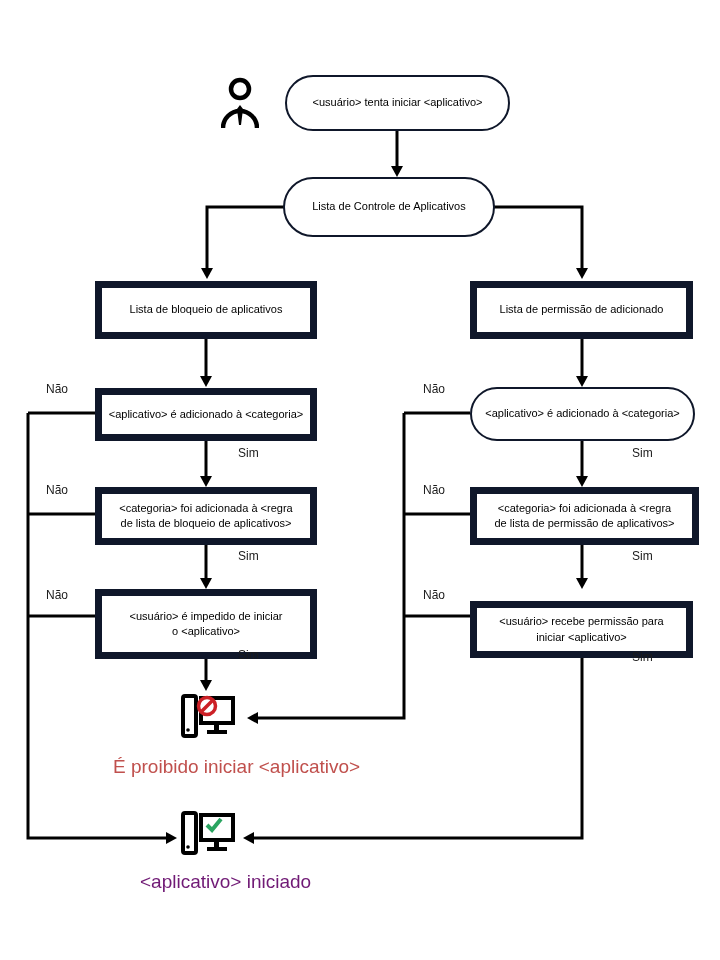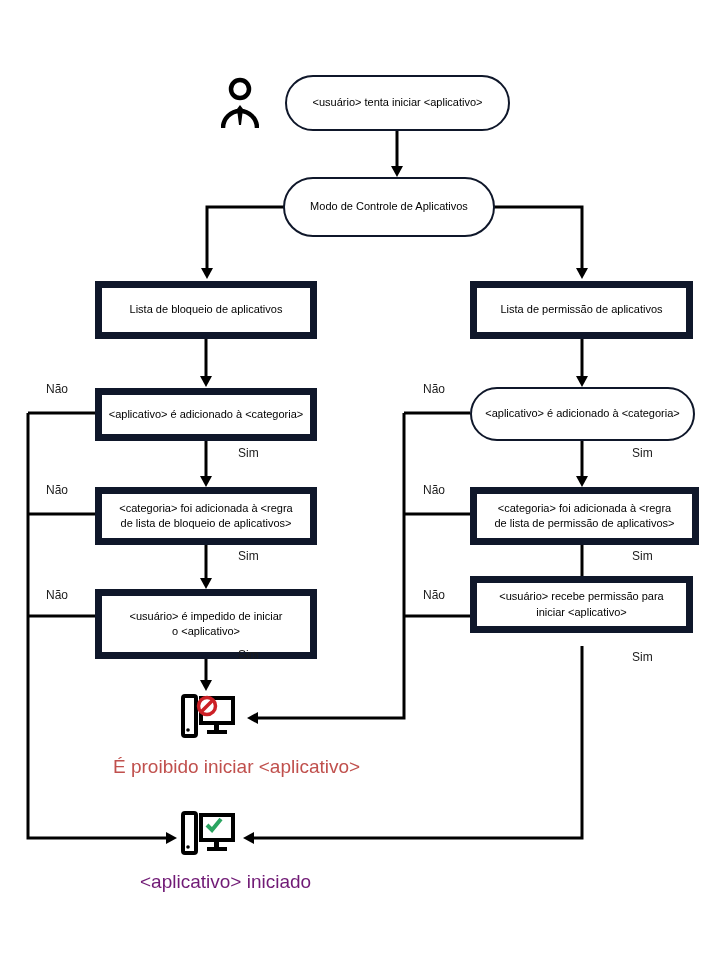--- a/index.html
+++ b/index.html
@@ -71,29 +71,29 @@
       <path d="M2 52 a17 17 0 0 1 34 0" fill="none" stroke="#000" stroke-width="4.5"></path>
       <polygon points="19,29 22,33 20,49 18,49 16,33" fill="#000"></polygon>
     </svg>
   </div>
 
   <div class="node stadium" style="left:285px;top:75px;width:225px;height:56px;">
     <span>&lt;usuário&gt; tenta iniciar &lt;aplicativo&gt;</span>
   </div>
 
   <div class="node stadium" style="left:283px;top:177px;width:212px;height:60px;">
-    <span>Modo de Controle de Aplicativos</span>
+    <span>Lista de Controle de Aplicativos</span>
   </div>
 
   <div class="node" style="left:95px;top:281px;width:222px;height:58px;">
     <span>Lista de bloqueio de aplicativos</span>
   </div>
 
   <div class="node" style="left:470px;top:281px;width:223px;height:58px;">
-    <span>Lista de permissão de aplicativos</span>
+    <span>Lista de permissão de adicionado</span>
   </div>
 
   <div class="node" style="left:95px;top:388px;width:222px;height:53px;">
     <span>&lt;aplicativo&gt; é adicionado à &lt;categoria&gt;</span>
   </div>
 
   <div class="node stadium" style="left:470px;top:387px;width:225px;height:54px;">
     <span>&lt;aplicativo&gt; é adicionado à &lt;categoria&gt;</span>
   </div>
 
@@ -102,21 +102,21 @@
   </div>
 
   <div class="node" style="left:470px;top:487px;width:229px;height:58px;padding:0 16px;">
     <span>&lt;categoria&gt; foi adicionada à &lt;regra de lista de permissão de aplicativos&gt;</span>
   </div>
 
   <div class="node" style="left:95px;top:589px;width:222px;height:70px;padding:0 26px;">
     <span>&lt;usuário&gt; é impedido de iniciar o &lt;aplicativo&gt;</span>
   </div>
 
-  <div class="node" style="left:470px;top:576px;width:223px;height:57px;padding:0 16px;">
+  <div class="node" style="left:470px;top:601px;width:223px;height:57px;padding:0 16px;">
     <span>&lt;usuário&gt; recebe permissão para iniciar &lt;aplicativo&gt;</span>
   </div>
 
   <span class="flag" style="left:46px;top:382px;">Não</span>
   <span class="flag" style="left:46px;top:483px;">Não</span>
   <span class="flag" style="left:46px;top:588px;">Não</span>
   <span class="flag" style="left:423px;top:382px;">Não</span>
   <span class="flag" style="left:423px;top:483px;">Não</span>
   <span class="flag" style="left:423px;top:588px;">Não</span>
   <span class="flag" style="left:238px;top:446px;">Sim</span>

